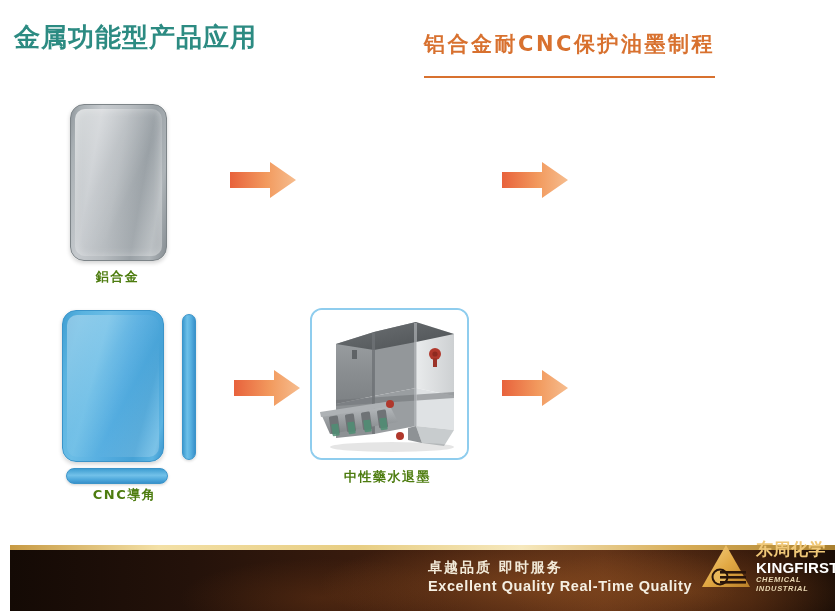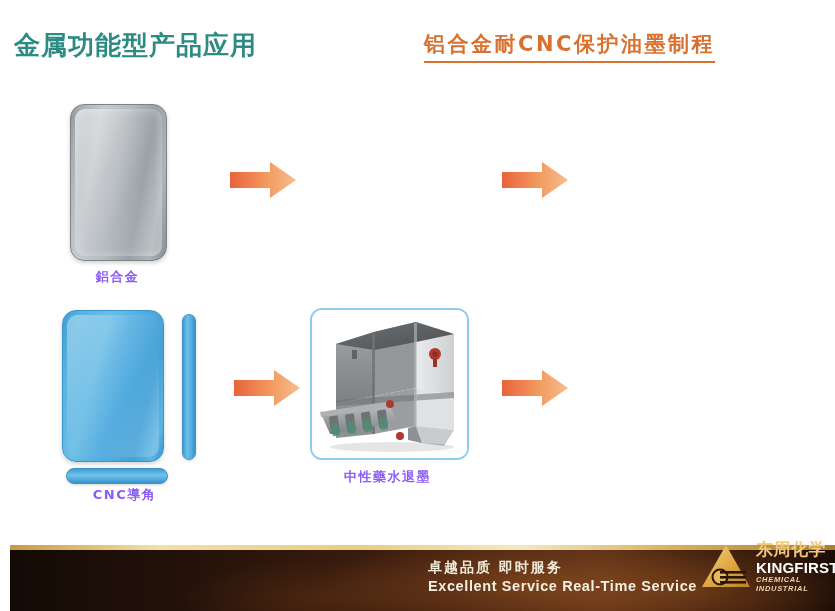--- a/index.html
+++ b/index.html
@@ -6,42 +6,42 @@
   body{
     width:835px;height:611px;
     background:#ffffff;
     font-family:"Liberation Sans","DejaVu Sans",sans-serif;
     overflow:hidden;position:relative;
   }
   .slide{position:absolute;inset:0;background:#fff;}
 
   
   .title-green{
-    position:absolute;left:14px;top:28px;
+    position:absolute;left:14px;top:20px;
     font-size:26px;font-weight:bold;letter-spacing:1px;
     color:#2c8b82;
     font-family:Liberation Serif, serif;
     white-space:nowrap;
   }
   .title-red{
     position:absolute;left:424px;top:30px;
     font-size:21px;font-weight:bold;letter-spacing:2.5px;
     color:#d8712f;
     font-family:"DejaVu Sans","Liberation Sans",sans-serif;
     white-space:nowrap;
     border-bottom:2px solid #d8712f;
-    padding-bottom:3px;
+    padding-bottom:18px;
   }
 
   
   .stage{position:absolute;}
   .stage-label{
     position:absolute;left:0;right:0;
     text-align:center;
-    font-size:13px;font-weight:bold;color:#8b5cf6;
+    font-size:13px;font-weight:bold;color:#4d7c0f;
     letter-spacing:1.5px;white-space:nowrap;
     font-family:"DejaVu Sans","Liberation Sans",sans-serif;
   }
 
   
   .plate{
     position:relative;border-radius:14px;
     box-shadow:0 2px 4px rgba(0,0,0,.18);
   }
   .plate::after{
@@ -327,21 +327,21 @@
       <path d="M2,12 L42,12 L42,2 L68,20 L42,38 L42,28 L2,28 Z" fill="url(#ag4)"></path>
     </svg>
   </div>
 
 
   <div class="footer">
     <div class="footer-rule"></div>
 
     <div class="footer-slogan">
       <div class="slogan-cn">卓越品质  即时服务</div>
-      <div class="slogan-en">Excellent Service Real-Time Service</div>
+      <div class="slogan-en">Excellent Quality Real-Time Quality</div>
     </div>
   </div>
 
   <div class="logo-wrap">
     <div class="logo-mark">
       <svg width="52" height="48" viewBox="0 0 52 48">
         <defs>
           <linearGradient id="lg" x1="0" y1="0" x2="1" y2="1">
             <stop offset="0%" stop-color="#f5d489"></stop>
             <stop offset="50%" stop-color="#e2a944"></stop>

